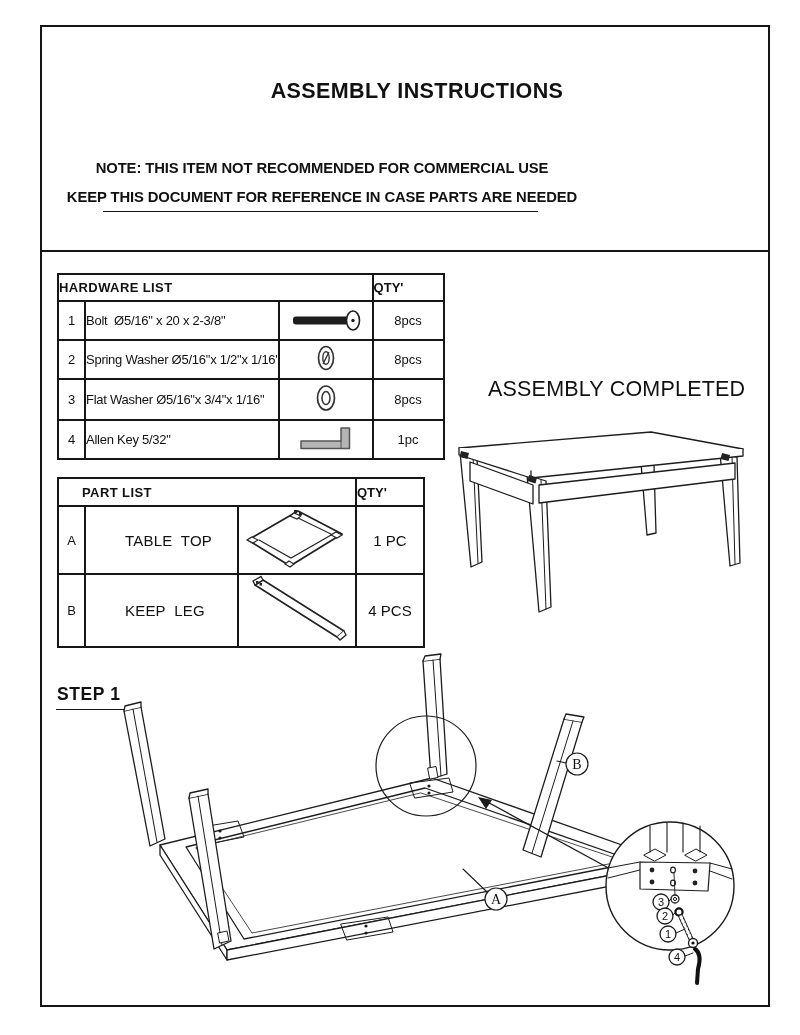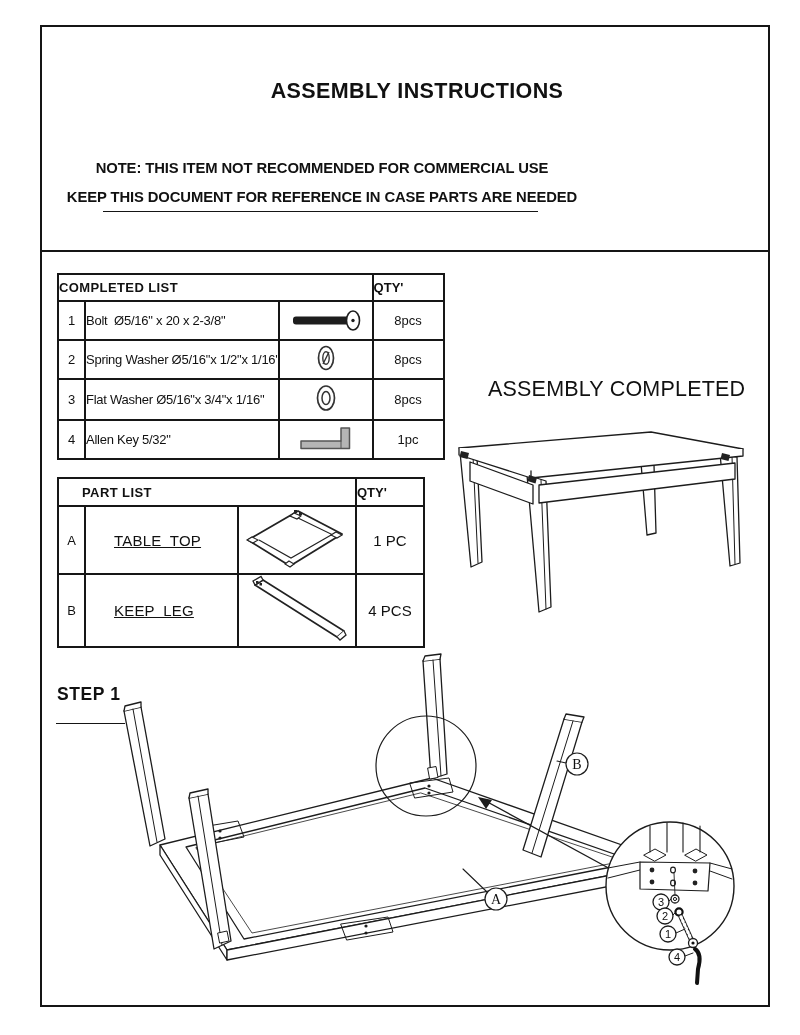--- a/index.html
+++ b/index.html
@@ -24,29 +24,29 @@
     background:#fff;}
   table.doc td{border:2px solid #161616;padding:0;vertical-align:middle;
     font-size:13px;overflow:hidden;}
   table.hw{left:57px;top:273px;}
   table.pl{left:57px;top:477px;}
   td.list-head{font-size:19px;font-weight:bold;letter-spacing:.4px;padding-left:34px;}
   td.list-head.pl-head{padding-left:23px;}
   td.qty-head{font-size:15px;font-weight:bold;}
   td.num{text-align:center;font-size:14px;}
   td.desc{padding-left:8px;white-space:pre;font-size:12.5px;letter-spacing:-.25px;}
-  td.desc.part{font-size:15px;letter-spacing:.2px;padding-left:28px;text-decoration:underline;}
+  td.desc.part{font-size:15px;letter-spacing:.2px;padding-left:39px;}
   td.icon-cell{text-align:center;}
   td.qty{text-align:center;font-size:13px;}
   td.qty.part{font-size:15px;}
   .ac-label{position:absolute;left:488px;top:377px;width:260px;
     font-size:21.5px;letter-spacing:.2px;white-space:nowrap;}
   .step1-label{position:absolute;left:56px;top:684px;font-size:17.5px;
     font-weight:bold;letter-spacing:.6px;border-bottom:1.7px solid #151515;
-    padding:0 4px 18px 1px;}
+    padding:0 4px 4px 1px;}
   svg.art{position:absolute;left:0;top:0;pointer-events:none;}
   svg.art *{vector-effect:non-scaling-stroke;}
   .serif-letter{font-family:"Liberation Serif","DejaVu Serif",serif;}
 </style>
 </head>
 <body>
 
 <div class="page">
 
   <div class="page-border"></div>
@@ -61,21 +61,21 @@
 
   <table class="doc hw">
     <colgroup>
         <col style="width:27px">
         <col style="width:188px">
         <col style="width:94px">
         <col style="width:71px">
       </colgroup>
     <tbody>
         <tr style="height:27px">
-      <td colspan="3" class="list-head">COMPLETED LIST</td>
+      <td colspan="3" class="list-head">HARDWARE LIST</td>
       <td class="qty-head">QTY'</td>
     </tr>
     <tr style="height:37px">
       <td class="num">1</td>
       <td class="desc">Bolt  Ø5/16" x 20 x 2-3/8"</td>
       <td class="icon-cell">
         <svg width="90" height="34" viewBox="0 0 90 34">
           <rect x="12" y="14.5" width="56" height="8" rx="3" fill="#1d1d1d"></rect>
           <ellipse cx="72" cy="18.5" rx="6.5" ry="9.5" fill="#fff" stroke="#1d1d1d" stroke-width="1.6"></ellipse>
           <circle cx="72" cy="18.5" r="1.7" fill="#1d1d1d"></circle>

